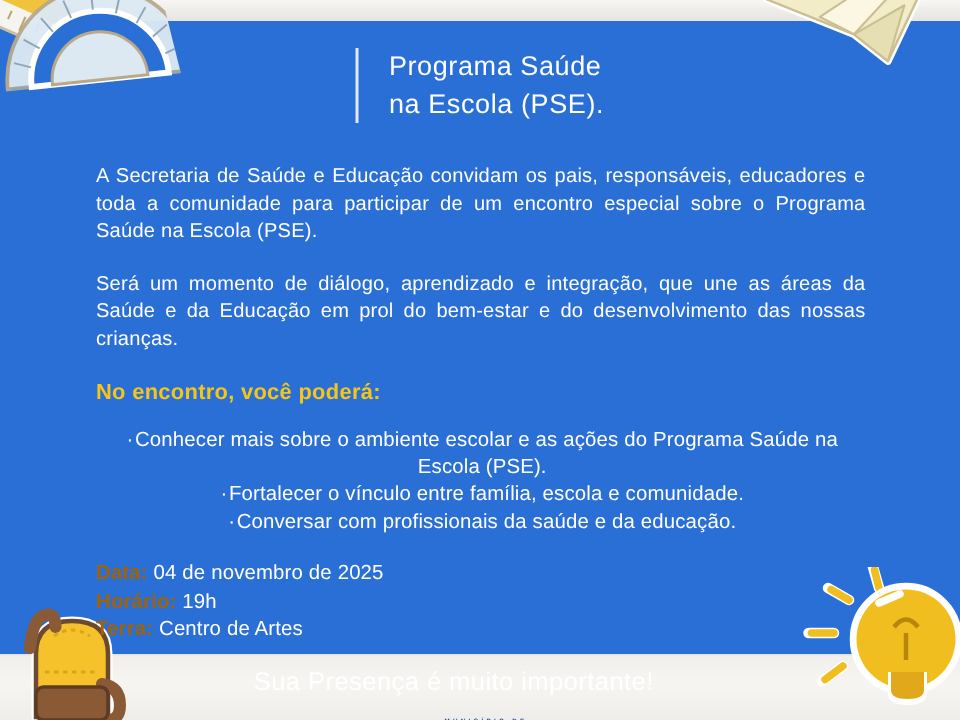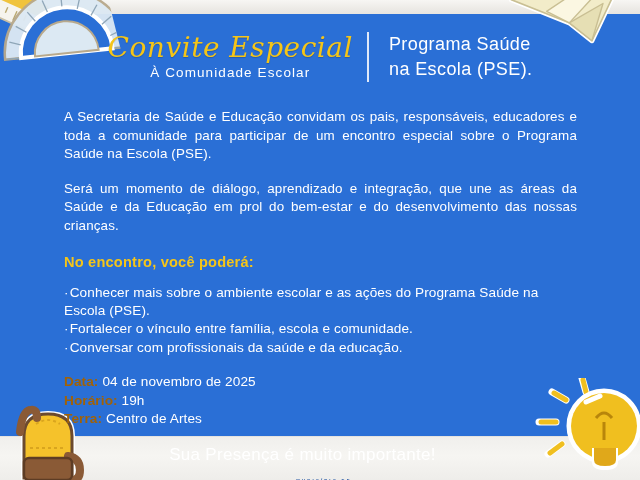--- a/index.html
+++ b/index.html
@@ -83,21 +83,21 @@
     font-size:13.4px;line-height:18.6px;
     text-align:justify;text-justify:inter-word;
     letter-spacing:0.15px;
     margin:0 2px 16px 0;
   }
   .para:last-child{margin-bottom:0;}
   .lead-yellow{
     font-size:14.6px;line-height:20px;font-weight:bold;
     color:#f5c518;letter-spacing:0.2px;margin:6px 0 12px 0;
   }
-  .bullets{margin:0 0 16px 0;padding:0;list-style:none;}
+  .bullets{margin:0 0 16px 0;padding:0;list-style:none;text-align:center;}
   .bullets li{
     font-size:13.6px;line-height:18.4px;color:#ffffff;
     letter-spacing:0.1px;
   }
   .bullets li:before{content:"·";margin-right:1px;}
   .details{margin:0 0 10px 0;}
   .details-row{
     font-size:13.6px;line-height:18.6px;color:#ffffff;letter-spacing:0.1px;
   }
   .details-row b{color:#a16207;font-weight:bold;}
@@ -222,24 +222,20 @@
       <circle cx="78" cy="48" r="34" fill="none" stroke="#ffffff" stroke-width="7"></circle>
       <circle cx="78" cy="48" r="33" fill="#f0bf1f"></circle>
       <path d="M66 70 h26 v14 q0 8 -13 8 q-13 0 -13 -8 z" fill="#ffffff"></path>
       <path d="M68 70 h22 v12 q0 6 -11 6 q-11 0 -11 -6 z" fill="#e0a81a"></path>
       <path d="M78 62 v-18 M70 40 q8 -10 16 0" fill="none" stroke="#b8860b" stroke-width="3"></path>
       <line x1="60" y1="24" x2="74" y2="18" stroke="#ffffff" stroke-width="5" stroke-linecap="round"></line>
     </svg>
   </div>
 
   <div class="header">
-    <div class="header-left">
-      <div class="script-title">Convite Especial</div>
-      <div class="script-sub">À Comunidade Escolar</div>
-    </div>
     <div class="header-divider"></div>
     <div class="header-right">Programa Saúde<br>na Escola (PSE).</div>
   </div>
 
   <div class="content">
 
     <p class="para">A Secretaria de Saúde e Educação convidam os pais, responsáveis, educadores e toda a comunidade para participar de um encontro especial sobre o Programa Saúde na Escola (PSE).</p>
     <p class="para">Será um momento de diálogo, aprendizado e integração, que une as áreas da Saúde e da Educação em prol do bem-estar e do desenvolvimento das nossas crianças.</p>
 
     <div class="lead-yellow">No encontro, você poderá:</div>

